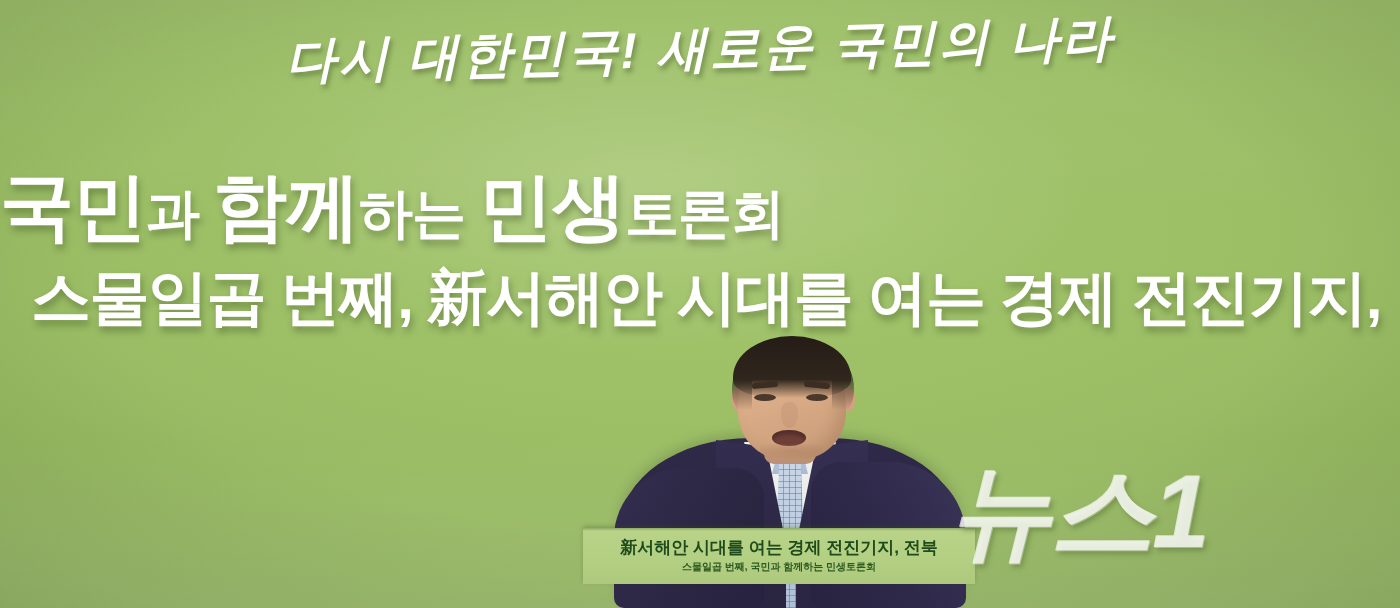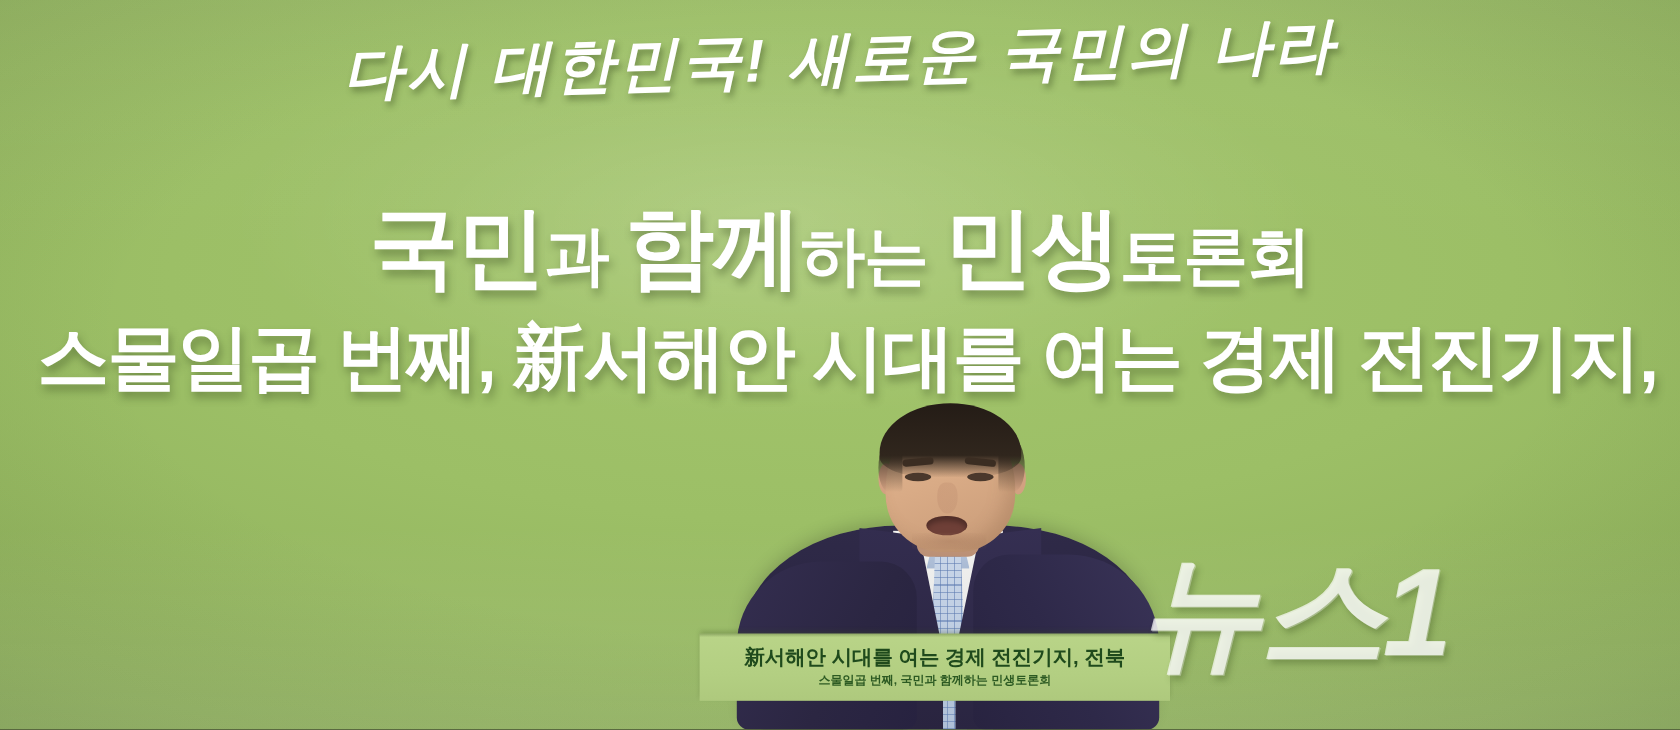--- a/index.html
+++ b/index.html
@@ -51,21 +51,21 @@
     white-space: nowrap;
     transform: rotate(-1.6deg);
     text-shadow: 2px 4px 5px rgba(55,75,30,0.45);
   }
 
   .title-main {
     position: absolute;
     left: 0;
     right: 0;
     top: 158px;
-    text-align: center;
+    text-align: left;
     white-space: nowrap;
     color: #ffffff;
     text-shadow: 2px 5px 7px rgba(55,75,30,0.42);
   }
   .title-main .big {
     font-size: 74px;
     font-weight: 700;
     letter-spacing: -1px;
     vertical-align: baseline;
   }

